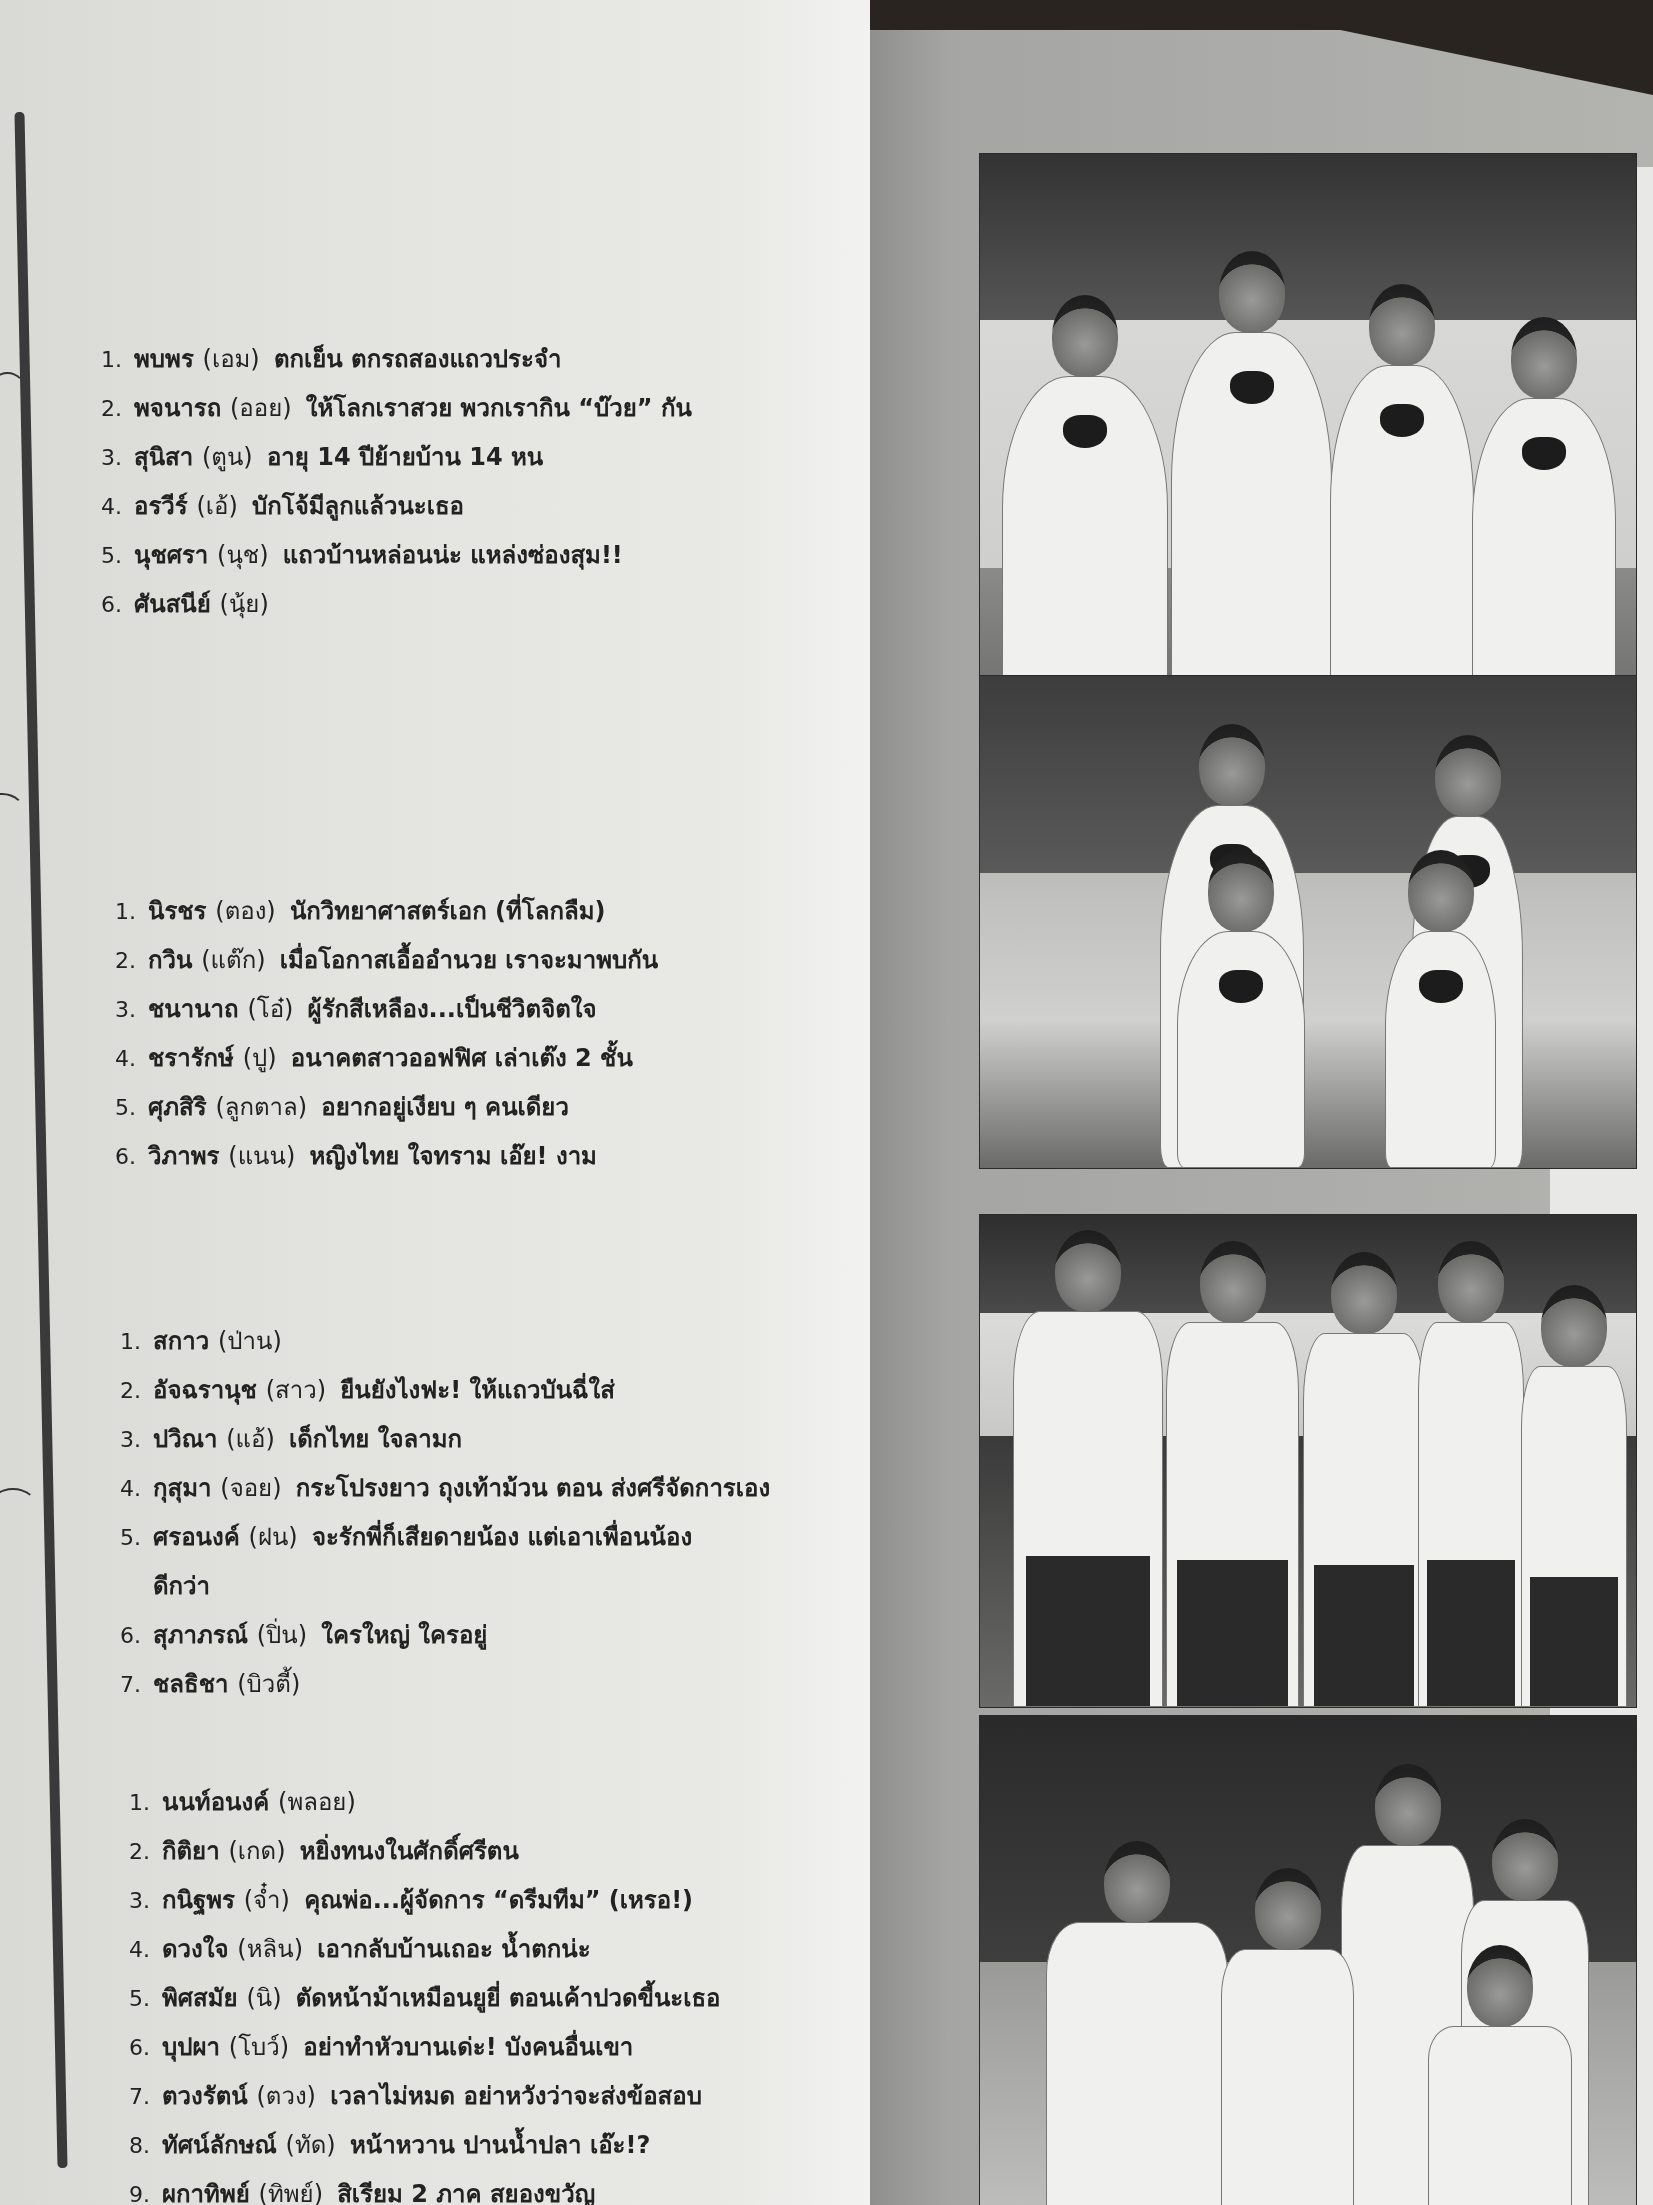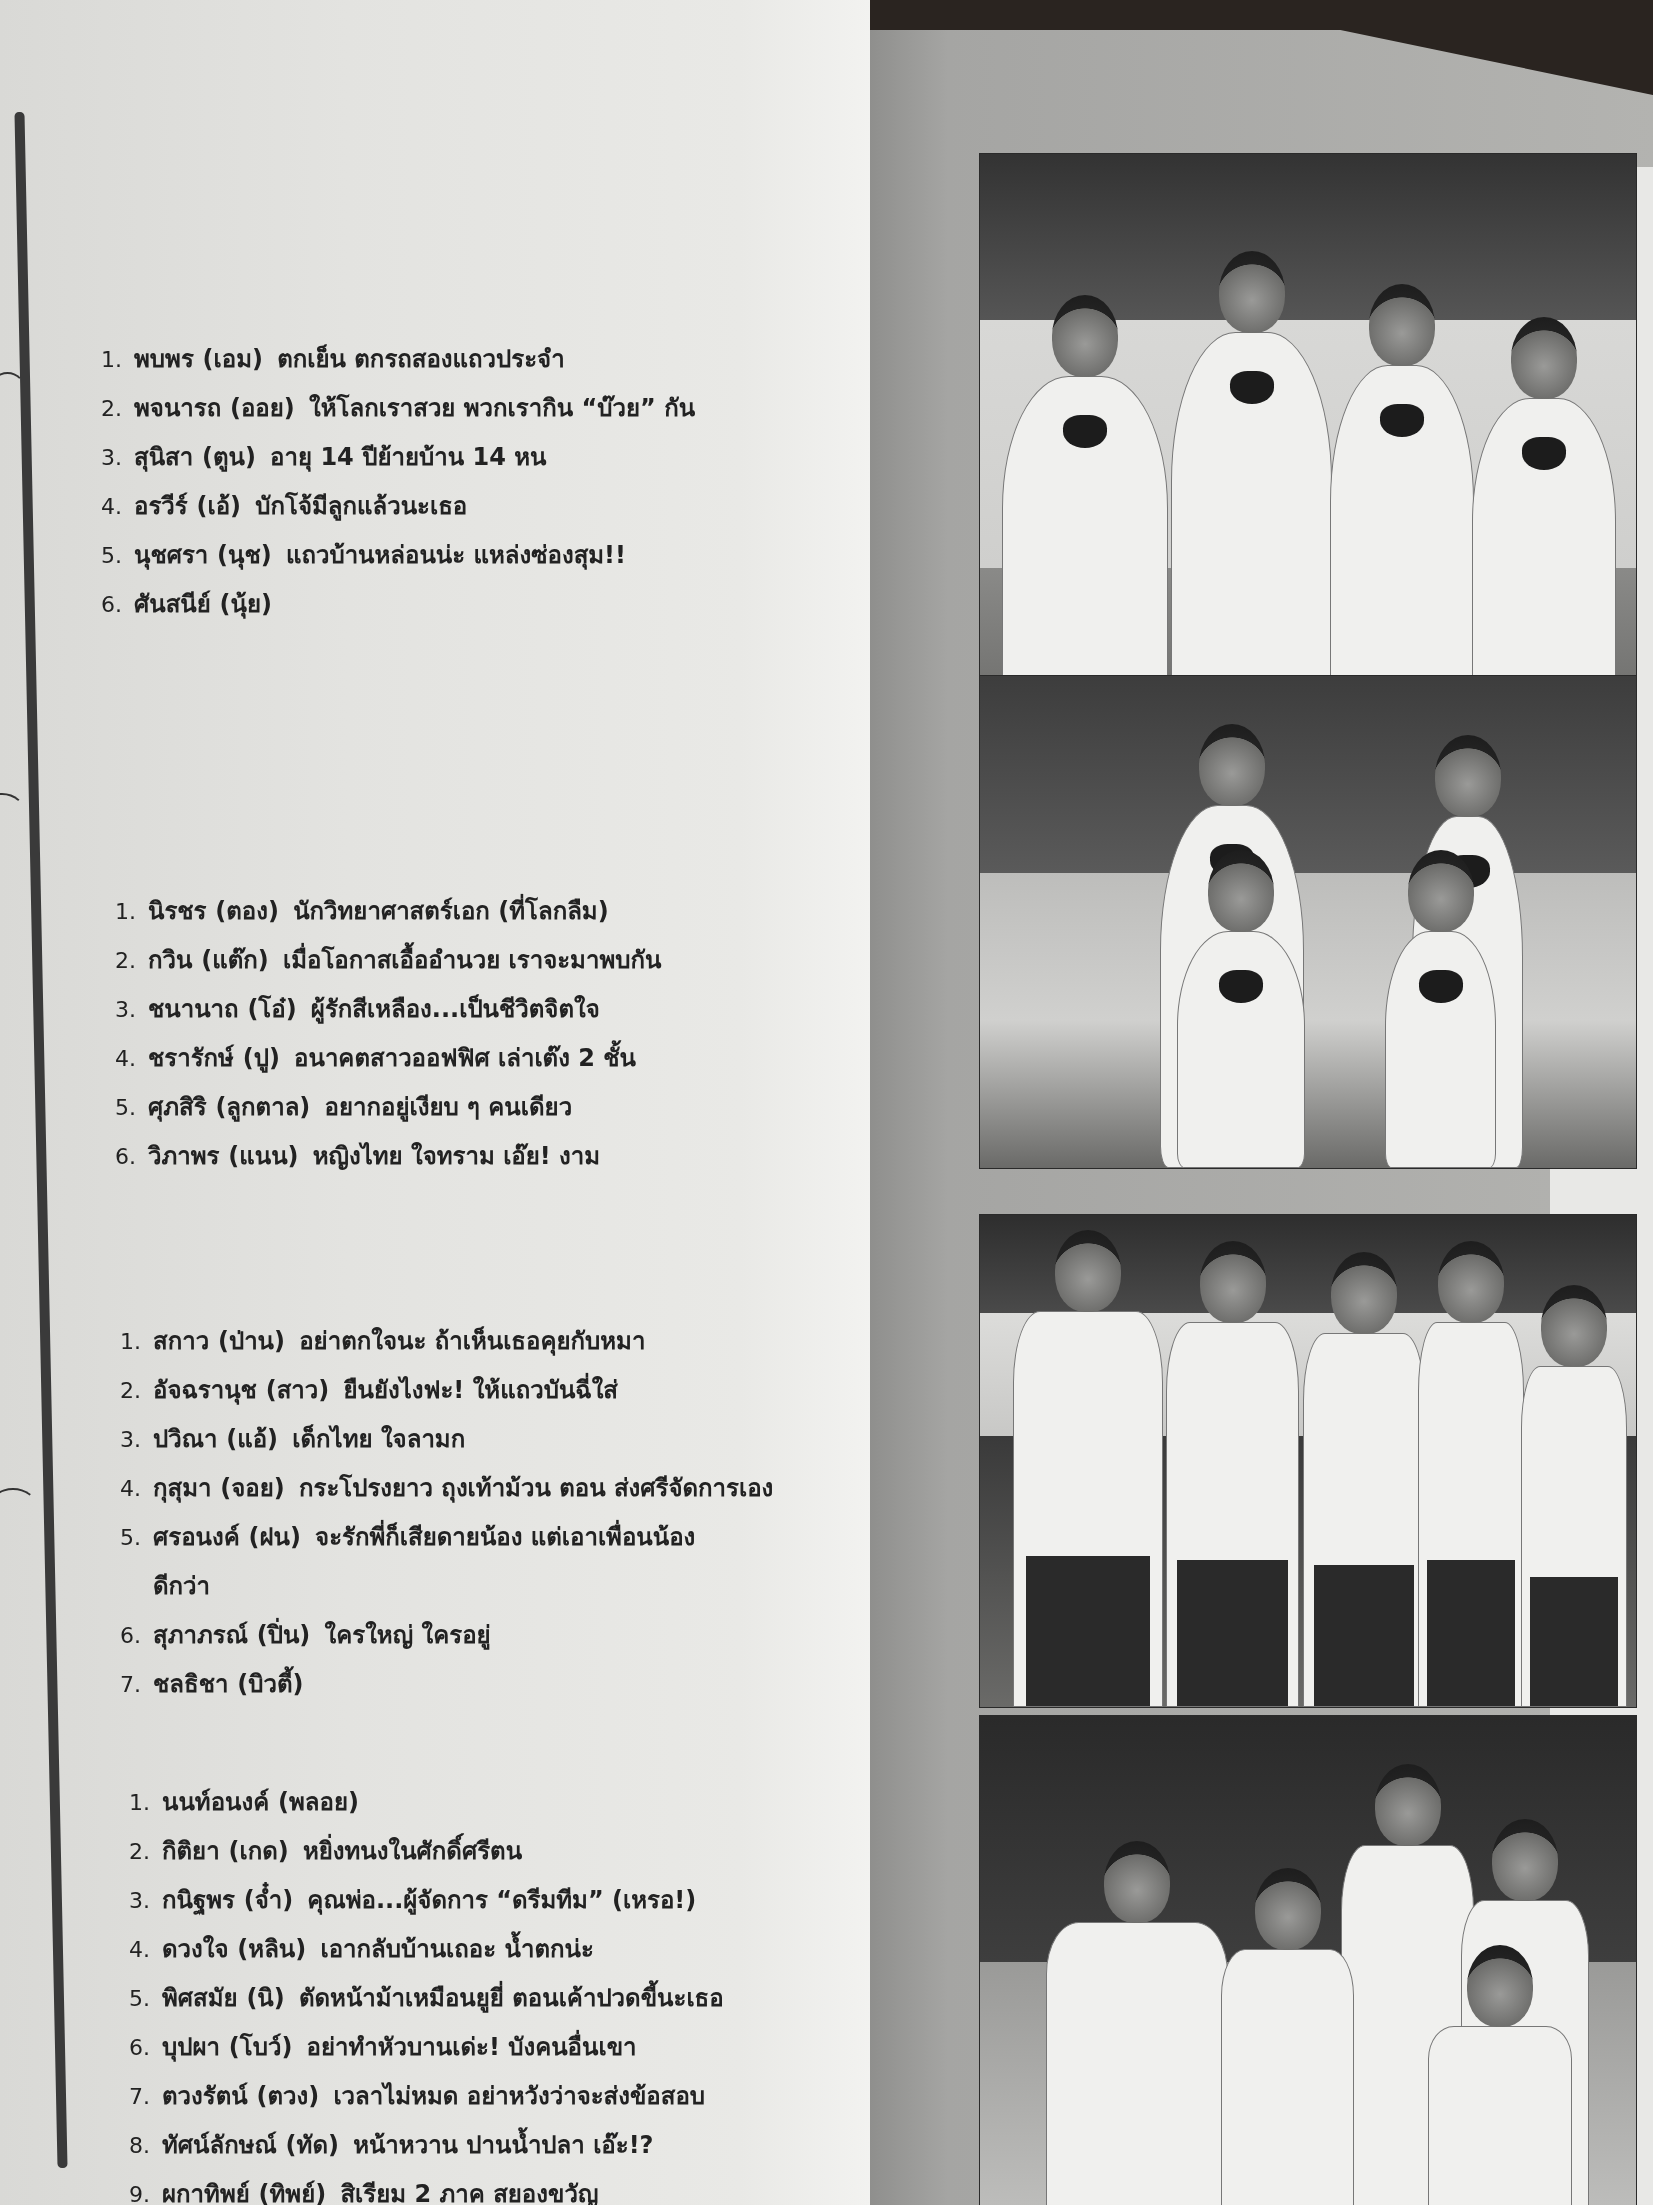--- a/index.html
+++ b/index.html
@@ -21,21 +21,21 @@
     position: absolute; border: 2.2px solid #333; border-radius: 50%;
     border-right-color: transparent; border-bottom-color: transparent;
   }
   .group { position: absolute; }
   .entry {
     display: flex; align-items: baseline; font-size: 24px; color: #222;
     line-height: 49px; white-space: nowrap;
   }
   .entry .num { width: 33px; font-size: 22px; }
   .entry .name { font-weight: bold; margin-right: 8.8px; }
-  .entry .nick { font-weight: bold; margin-right: 14.2px; }
+  .entry .nick { font-weight: normal; margin-right: 14.2px; }
   .entry .quote { font-weight: bold; }
   .entry.cont { padding-left: 33px; }
 
   
   .right-page {
     position: absolute; left: 870px; top: 30px; width: 784px; height: 2175px;
     background: linear-gradient(90deg, #8f8f8d 0%, #a5a5a3 10%, #b3b3b0 100%);
     border-top-left-radius: 0; clip-path: polygon(0 0, 60% 0, 100% 3%, 100% 100%, 0 100%);
   }
   .page-edge {
@@ -149,21 +149,20 @@
         <span class="nick">(แนน)</span>
         <span class="quote">หญิงไทย ใจทราม เอ๊ย! งาม</span>
       </div>
   </div>
 
   <div class="group" style="left:120px;top:1317px;">
     <div class="entry">
         <span class="num">1.</span>
         <span class="name">สกาว</span>
         <span class="nick">(ป่าน)</span>
-        <span class="quote">อย่าตกใจนะ ถ้าเห็นเธอคุยกับหมา</span>
       </div>
     <div class="entry">
         <span class="num">2.</span>
         <span class="name">อัจฉรานุช</span>
         <span class="nick">(สาว)</span>
         <span class="quote">ยืนยังไงฟะ! ให้แถวบันฉี่ใส่</span>
       </div>
     <div class="entry">
         <span class="num">3.</span>
         <span class="name">ปวิณา</span>

